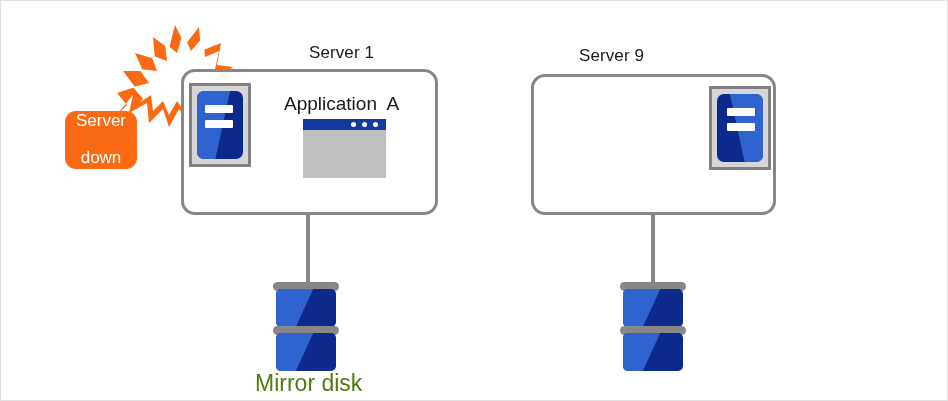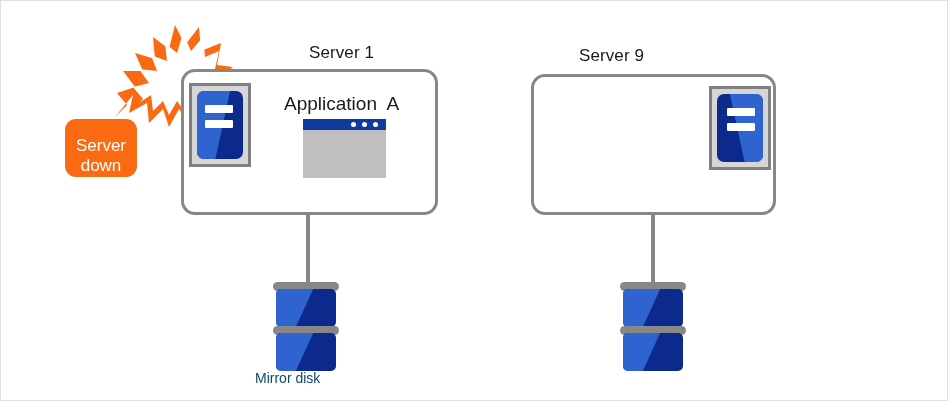--- a/index.html
+++ b/index.html
@@ -124,45 +124,45 @@
   }
   .disk-body::before {
     content: "";
     position: absolute;
     left: 0; top: 0; bottom: 0; right: 0;
     background: #2f63cf;
     clip-path: polygon(0 0, 62% 0, 33% 100%, 0 100%);
   }
   .disk-label {
     position: absolute;
-    font-size: 14px;
-    color: #0c4a6e;
+    font-size: 23px;
+    color: #4d7c0f;
     white-space: nowrap;
   }
 
   
   .burst {
     position: absolute;
     left: 112px;
     top: 4px;
     width: 120px;
     height: 125px;
   }
   .callout {
     position: absolute;
     left: 64px;
-    top: 118px;
+    top: 110px;
     width: 72px;
     height: 58px;
     background: #f96a12;
     border-radius: 11px;
     display: flex;
     flex-direction: column;
     align-items: center;
-    justify-content: flex-end;
+    justify-content: space-between;
     line-height: 1.22;
   }
   .callout-line {
     color: #ffffff;
     font-size: 17px;
     white-space: nowrap;
   }
 </style>
 </head>
 <body>

